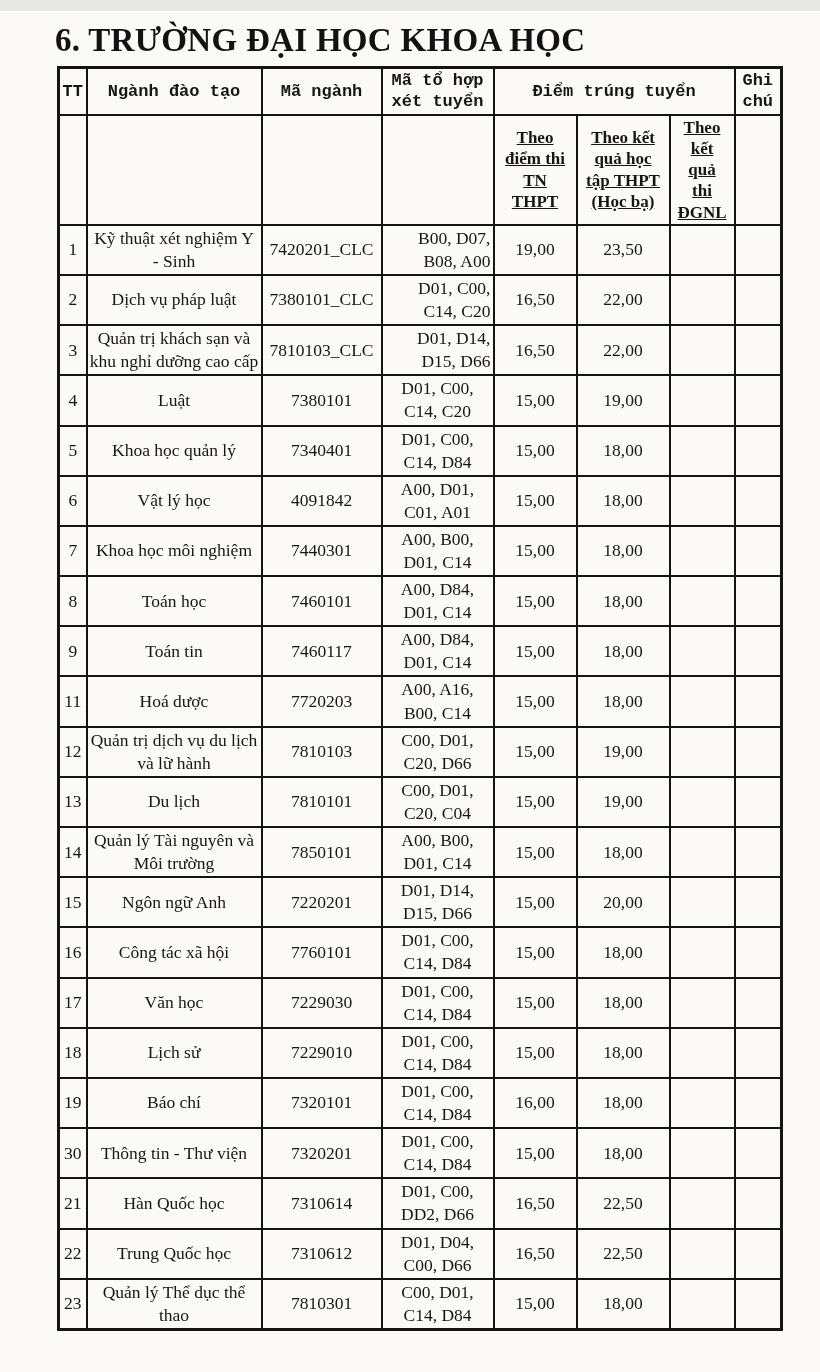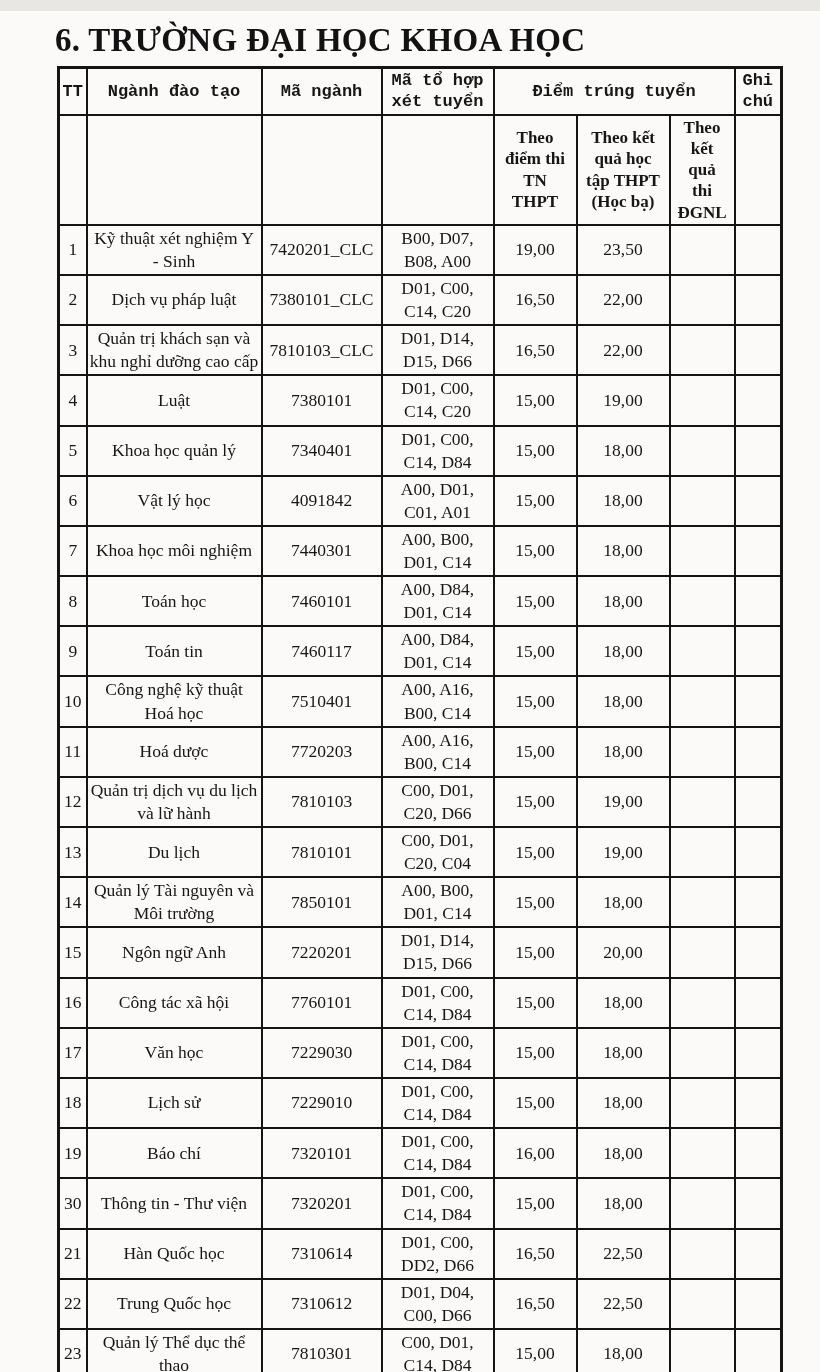--- a/index.html
+++ b/index.html
@@ -41,26 +41,26 @@
     font-size: 17px;
     font-weight: bold;
     line-height: 1.25;
   }
   table.adm td {
     font-size: 17.5px;
     font-weight: normal;
     line-height: 1.32;
   }
   tr.hdr1 { height: 46px; font-family: Liberation Mono, monospace; }
-  tr.hdr2 { height: 99px; }
+  tr.hdr2 { height: 99px; text-decoration: underline; }
   tbody tr { height: 49px; }
   .preline { white-space: pre-line; }
   .cell-nganh { text-align: left; padding-left: 4px; padding-right: 2px; }
   .cell-to-hop { text-align: left; padding-left: 3px; white-space: pre-line; }
-  tr.clc .cell-to-hop { text-align: center; }
+  tr.clc .cell-to-hop { text-align: right; }
 </style>
 </head>
 <body>
 
 <div class="top-strip"></div>
 
 <div class="page-title">6. TRƯỜNG ĐẠI HỌC KHOA HỌC</div>
 
 <table class="adm">
   <colgroup>
@@ -198,31 +198,20 @@
         <td class="cell-nganh">Toán tin</td>
         <td class="cell-ma-nganh">7460117</td>
         <td class="cell-to-hop">A00, D84,
 D01, C14</td>
         <td class="cell-diem-thpt">15,00</td>
         <td class="cell-diem-hoc-ba">18,00</td>
         <td class="cell-diem-dgnl"></td>
         <td class="cell-ghi-chu"></td>
       </tr>
       <tr>
-        <td class="cell-tt">10</td>
-        <td class="cell-nganh">Công nghệ kỹ thuật Hoá học</td>
-        <td class="cell-ma-nganh">7510401</td>
-        <td class="cell-to-hop">A00, A16,
-B00, C14</td>
-        <td class="cell-diem-thpt">15,00</td>
-        <td class="cell-diem-hoc-ba">18,00</td>
-        <td class="cell-diem-dgnl"></td>
-        <td class="cell-ghi-chu"></td>
-      </tr>
-      <tr>
         <td class="cell-tt">11</td>
         <td class="cell-nganh">Hoá dược</td>
         <td class="cell-ma-nganh">7720203</td>
         <td class="cell-to-hop">A00, A16,
 B00, C14</td>
         <td class="cell-diem-thpt">15,00</td>
         <td class="cell-diem-hoc-ba">18,00</td>
         <td class="cell-diem-dgnl"></td>
         <td class="cell-ghi-chu"></td>
       </tr>

